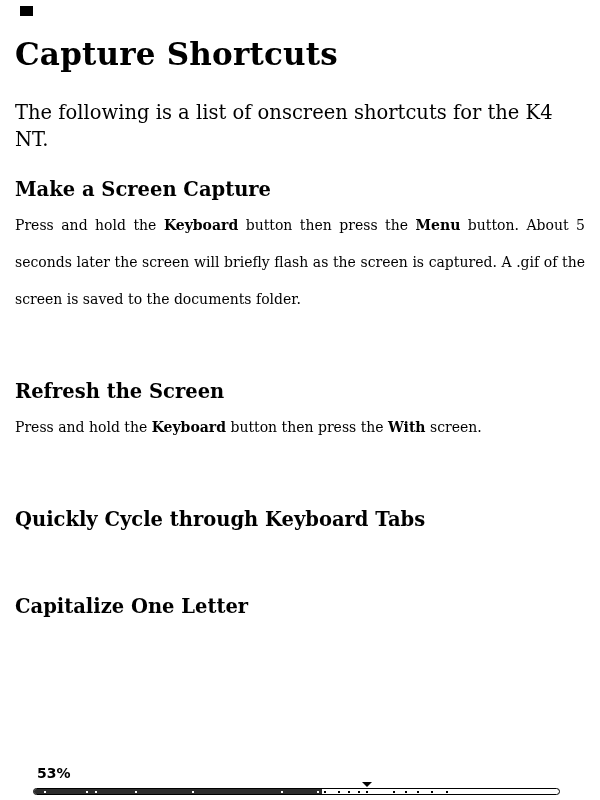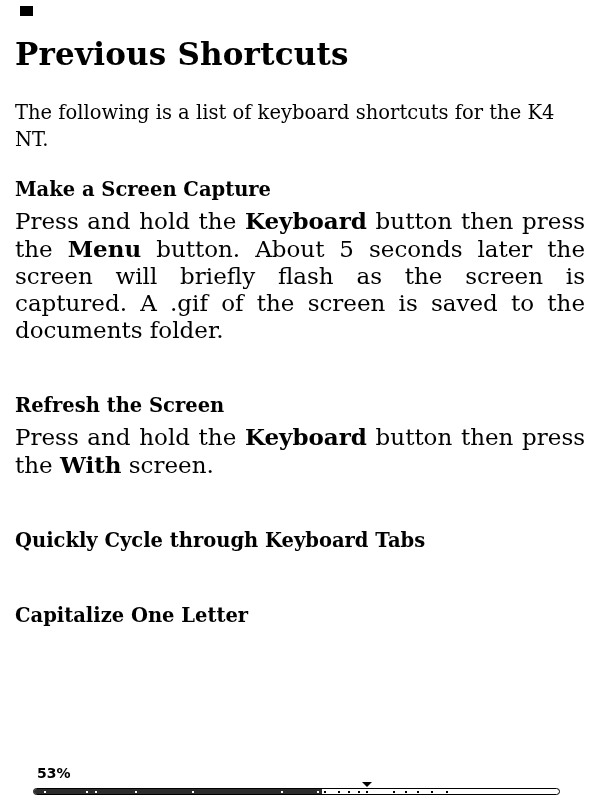--- a/index.html
+++ b/index.html
@@ -16,28 +16,28 @@
   .content { position: absolute; left: 15px; top: 0; width: 570px; }
   h1.title {
     margin: 36px 0 0 0;
     font-size: 31px; line-height: 1.2; font-weight: bold;
     letter-spacing: 0.2px;
   }
   p.intro {
     margin: 26px 0 0 0;
     font-size: 19.5px; line-height: 27px;
   }
-  .section { margin-top: 48px; }
+  .section { margin-top: 60px; }
   .section:first-child { margin-top: 23px; }
   h2.sec-h {
     margin: 0; font-size: 19.5px; line-height: 27px; font-weight: bold;
   }
   p.body-p {
     margin: 4px 0 0 0;
-    font-size: 23px; line-height: 27px;
+    font-size: 14px; line-height: 37px;
     text-align: justify; text-justify: inter-word;
   }
   p.body-p .b { font-weight: bold; }
   p.body-p .i { font-style: italic; }
   .footer { position: absolute; left: 0; top: 760px; width: 600px; height: 40px; }
   .pct {
     position: absolute; left: 37px; top: 6px;
     font-family: "DejaVu Sans", sans-serif;
     font-weight: bold; font-size: 14px; line-height: 14px;
   }
@@ -62,22 +62,22 @@
     border-right: 5px solid transparent;
     border-top: 5px solid #000;
   }
 </style>
 </head>
 <body>
 
 <div class="corner-mark"></div>
 
 <div class="content">
-  <h1 class="title">Previous Shortcuts</h1>
-  <p class="intro">The following is a list of keyboard shortcuts for the K4 NT.</p>
+  <h1 class="title">Capture Shortcuts</h1>
+  <p class="intro">The following is a list of onscreen shortcuts for the K4 NT.</p>
   <div id="sections">
       <div class="section">
         <h2 class="sec-h">Make a Screen Capture</h2>
         <p class="body-p"><span>Press and hold the </span><span class="b">Keyboard</span><span> button then press the </span><span class="b">Menu</span><span> button. About 5 seconds later the screen will briefly flash as the screen is captured. A .gif of the screen is saved to the documents folder.</span></p>
       </div>
       <div class="section">
         <h2 class="sec-h">Refresh the Screen</h2>
         <p class="body-p"><span>Press and hold the </span><span class="b">Keyboard</span><span> button then press the </span><span class="b">With</span><span> screen.</span></p>
       </div>
       <div class="section">

